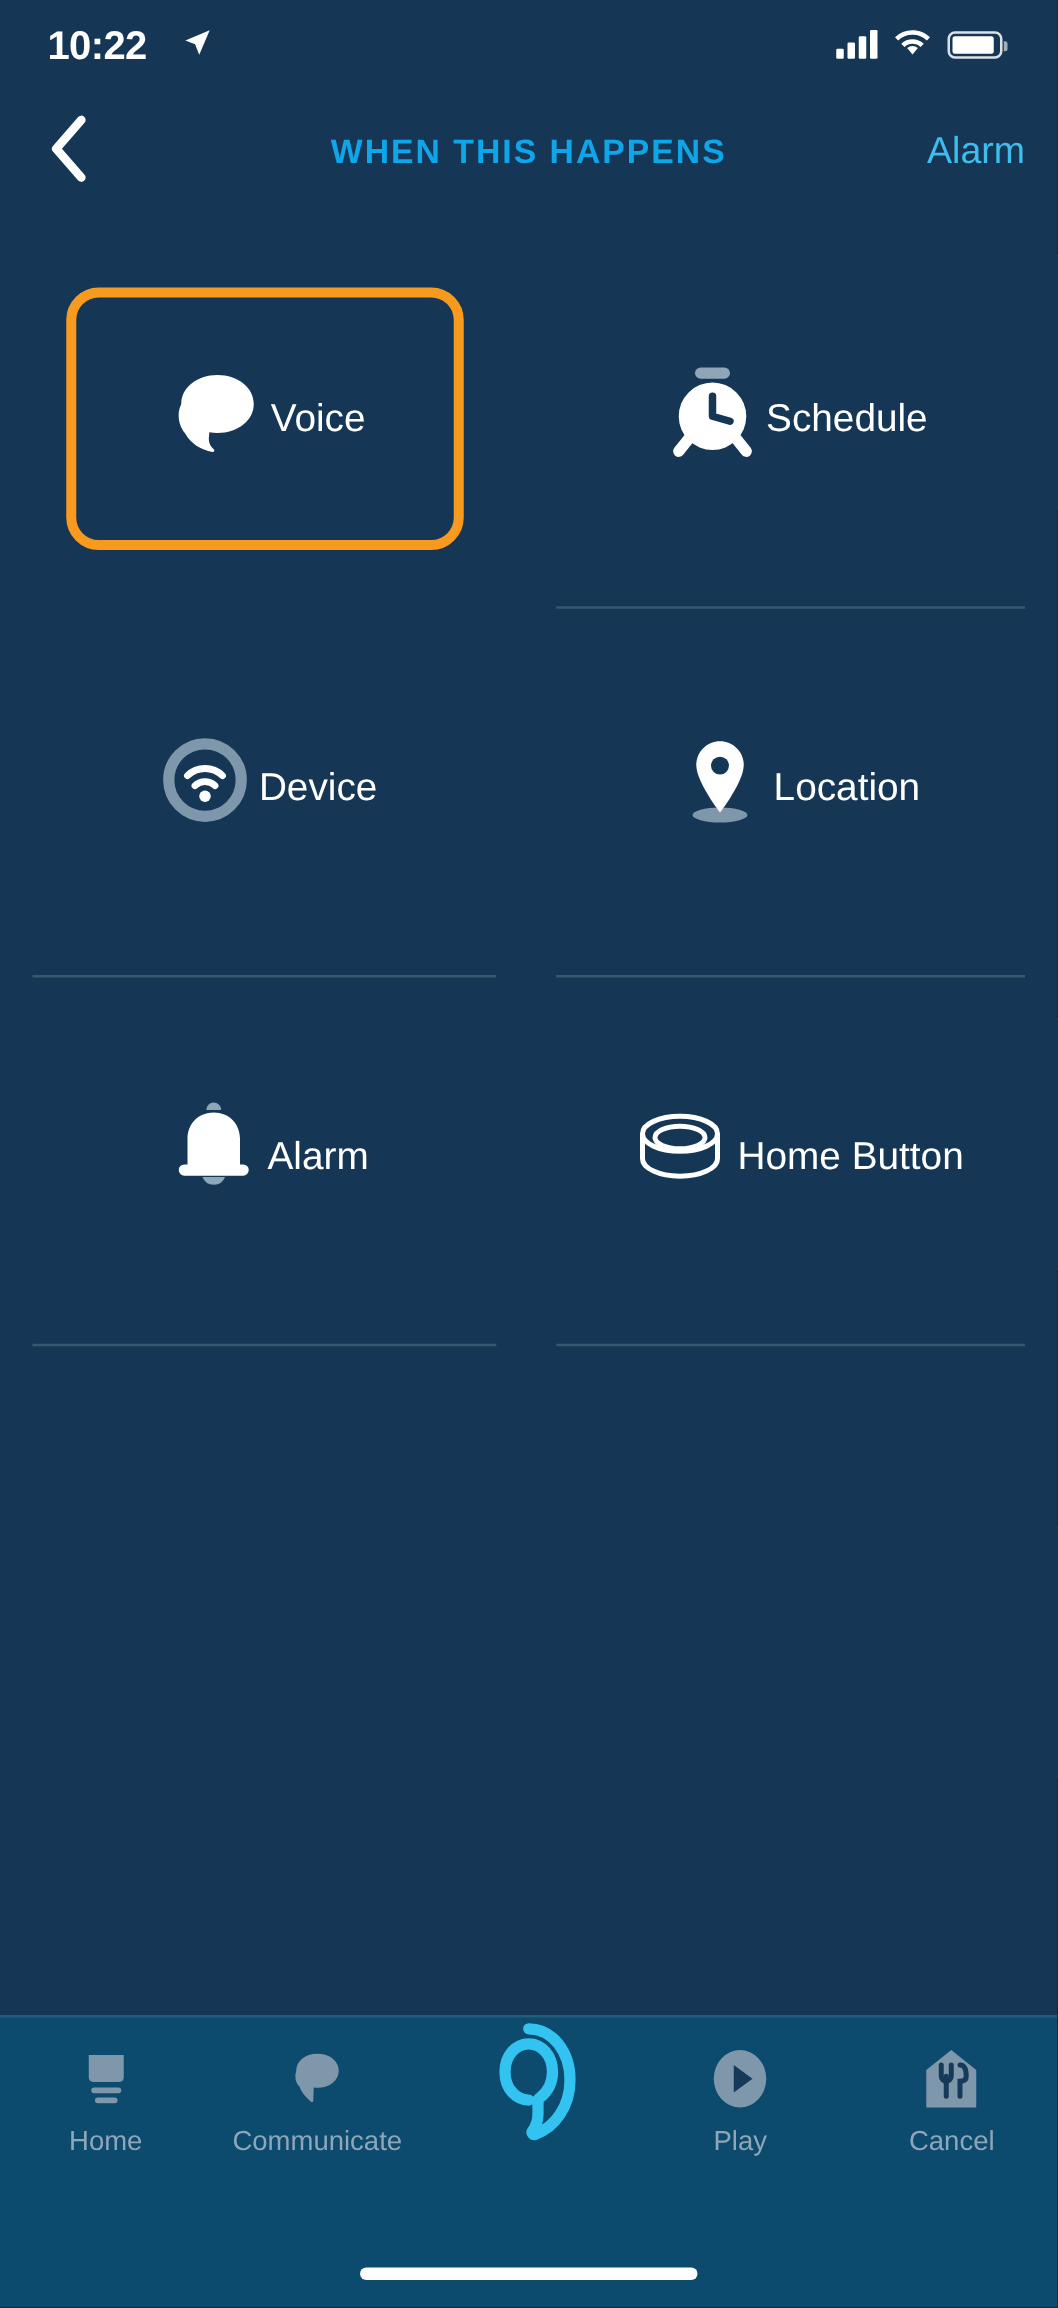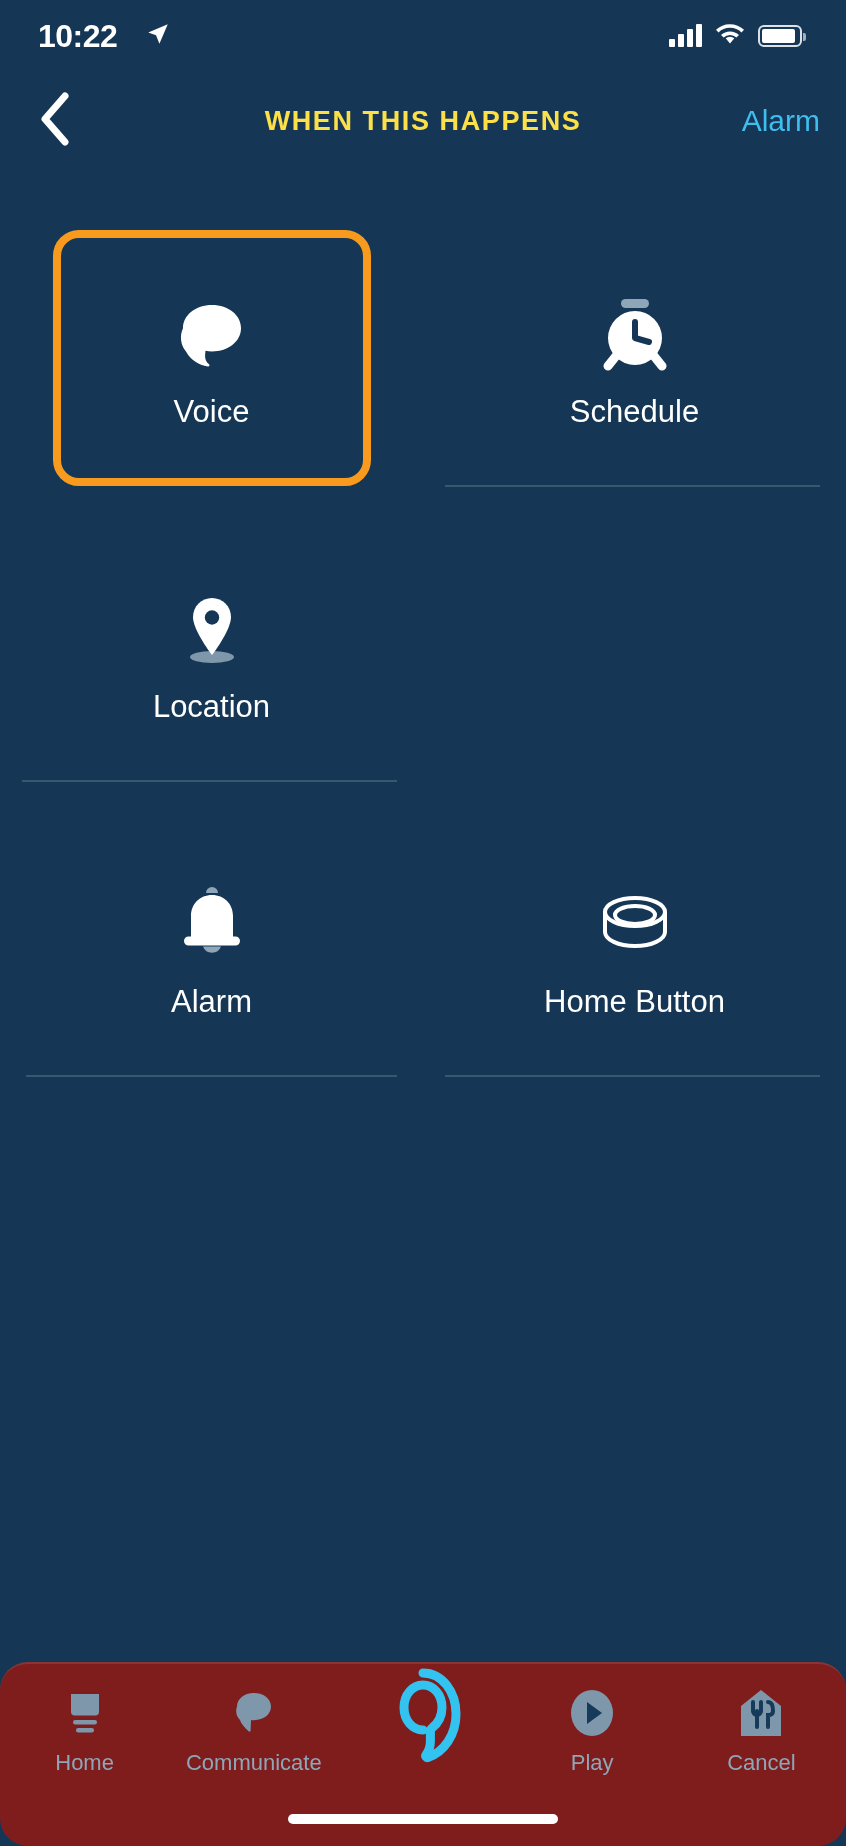--- a/index.html
+++ b/index.html
@@ -102,21 +102,21 @@
     width: 56px;
     height: 56px;
     display: flex;
     align-items: center;
     justify-content: center;
     cursor: pointer;
   }
   .nav-title {
     width: 100%;
     text-align: center;
-    color: #fde047;
+    color: #0ea5e9;
     font-size: 27px;
     font-weight: bold;
     letter-spacing: 1.6px;
   }
   .cancel-btn {
     position: absolute;
     right: 26px;
     color: #3fbdee;
     font-size: 30px;
     cursor: pointer;
@@ -140,24 +140,24 @@
     position: relative;
     box-sizing: border-box;
     cursor: pointer;
   }
   .cell-inner {
     position: absolute;
     left: 50%;
     top: 38px;
     transform: translateX(-50%);
     width: 318px;
-    height: 256px;
+    height: 210px;
     border-radius: 26px;
     display: flex;
-    flex-direction: column;
+    flex-direction: row;
     align-items: center;
     justify-content: center;
     box-sizing: border-box;
   }
   .cell.selected .cell-inner {
     border: 8px solid #f89a1e;
   }
   .cell-icon {
     height: 96px;
     display: flex;
@@ -182,25 +182,24 @@
     left: 22px;
     right: 26px;
   }
 
   
   .tab-bar {
     position: absolute;
     left: 0;
     bottom: 0;
     width: 846px;
-    height: 184px;
-    background: #7f1d1d;
+    height: 234px;
+    background: #0c4a6e;
     border-top: 2px solid rgba(255,255,255,0.10);
     box-sizing: border-box;
-    border-radius: 28px;
   }
   .tabs {
     display: flex;
     width: 846px;
     padding-top: 18px;
     box-sizing: border-box;
   }
   .tab {
     flex: 1;
     display: flex;
@@ -303,20 +302,34 @@
               <path d="M62 65 L70 75" stroke="#ffffff" stroke-width="9" stroke-linecap="round"></path>
             </svg>
           </div>
           <div class="cell-label">Schedule</div>
         </div>
         <div class="cell-sep"></div>
       </div>
     </div>
 
     <div class="grid-row">
+      <div class="cell">
+        <div class="cell-inner">
+          <div class="cell-icon">
+            <svg width="86" height="86" viewBox="0 0 86 86">
+              <circle cx="43" cy="43" r="29" fill="none" stroke="#7f97ab" stroke-width="9"></circle>
+              <circle cx="43" cy="56" r="4.6" fill="#ffffff"></circle>
+              <path d="M35 47.5a11.5 11.5 0 0 1 16 0" fill="none" stroke="#ffffff" stroke-width="5.5" stroke-linecap="round"></path>
+              <path d="M29 39.5a20 20 0 0 1 28 0" fill="none" stroke="#ffffff" stroke-width="5.5" stroke-linecap="round"></path>
+            </svg>
+          </div>
+          <div class="cell-label">Device</div>
+        </div>
+        <div class="cell-sep"></div>
+      </div>
       <div class="cell right">
         <div class="cell-inner">
           <div class="cell-icon">
             <svg width="86" height="86" viewBox="0 0 86 86">
               <ellipse cx="43" cy="71" rx="22" ry="6" fill="#7f97ab"></ellipse>
               <path d="M43 12c-10.5 0-19 8.5-19 19 0 13.5 19 38 19 38s19-24.5 19-38c0-10.5-8.5-19-19-19z" fill="#ffffff"></path>
               <circle cx="43" cy="31.5" r="7.2" fill="#153755"></circle>
             </svg>
           </div>
           <div class="cell-label">Location</div>

